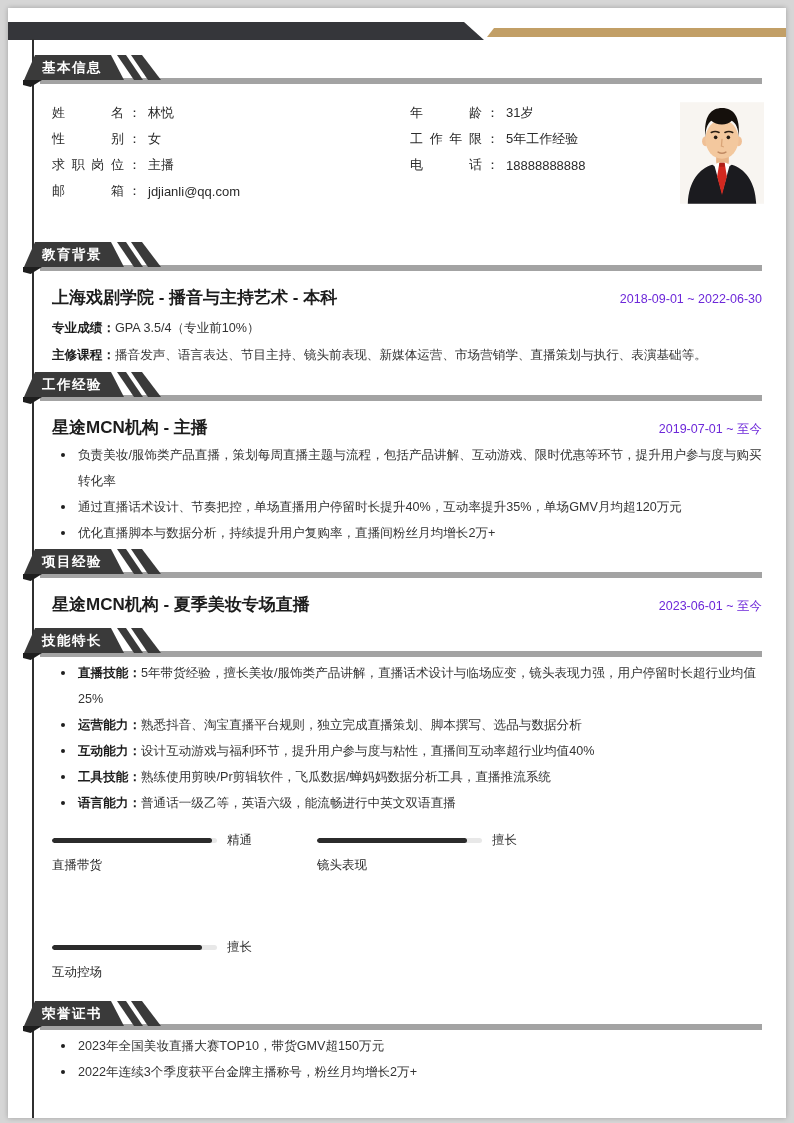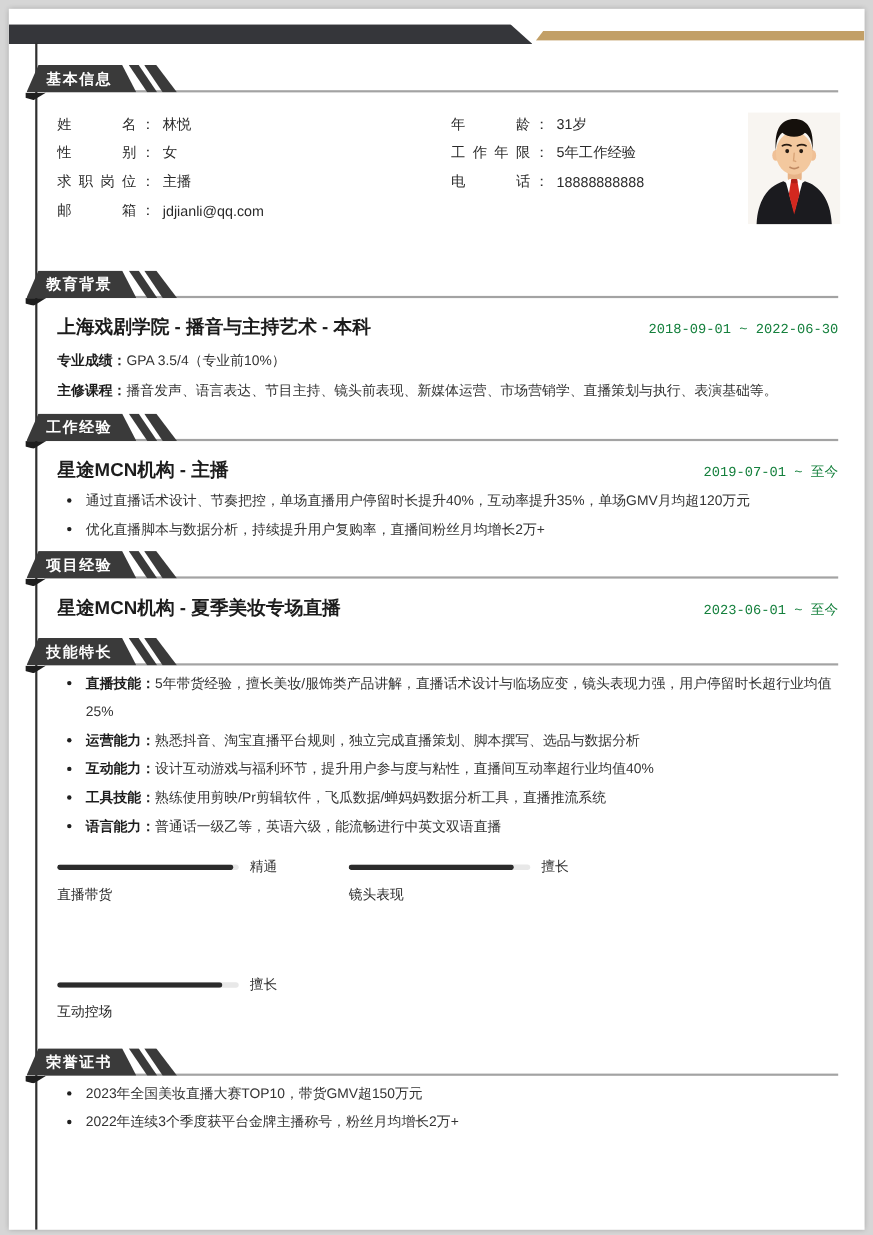--- a/index.html
+++ b/index.html
@@ -28,21 +28,21 @@
     clip-path:polygon(7px 0, 100% 0, 100% 100%, 0 100%);
   }
   .vline {
     position:absolute; left:24px; top:31px; bottom:0; width:2px;
     background:#2f2f2f;
   }
   
   .sec-header {
     position:relative; height:23px;
     margin:0 24px 0 32px;
-    border-bottom:2px solid #a3a3a3;
+    border-bottom:6px solid #a3a3a3;
   }
   .banner {
     position:absolute; left:-16px; bottom:-2px; height:25px;
     display:flex; align-items:stretch; z-index:2;
   }
   .banner-main {
     background:#3a3a3a; color:#fff;
     clip-path:polygon(11px 0, calc(100% - 13px) 0, 100% 100%, 0 100%);
     padding:0 22px 0 18px;
     display:flex; align-items:center;
@@ -55,21 +55,21 @@
     position:absolute; left:-1px; top:100%; width:19px; height:7px;
     background:#1e1e1e;
     clip-path:polygon(0 0, 100% 0, 40% 100%, 0 70%);
   }
   
   .title-row {
     display:flex; justify-content:space-between; align-items:baseline;
     margin:15px 24px 2px 44px;
   }
   .line-title { font-weight:bold; font-size:17px; color:#1c1c1c; }
-  .line-date  { font-size:12.5px; color:#15803d; white-space:nowrap;font-family:Liberation Mono, monospace; }
+  .line-date  { font-size:12.5px; color:#6d28d9; white-space:nowrap; }
   ul.blist { list-style:none; margin:3px 24px 0 44px; }
   ul.blist li {
     position:relative; padding-left:26px;
     font-size:12.6px; line-height:26px; color:#333;
   }
   ul.blist li::before {
     content:""; position:absolute; left:9px; top:11px;
     width:4px; height:4px; border-radius:50%; background:#1f1f1f;
   }
   ul.plainlist { list-style:none; margin:6px 24px 0 44px; }
@@ -234,20 +234,21 @@
         <div class="stripe stripe-2"></div>
         <div class="fold"></div>
       </div>
     </div>
     <div class="title-row">
       <span class="line-title">星途MCN机构 - 主播</span>
       <span class="line-date">2019-07-01 ~ 至今</span>
     </div>
     <ul class="blist">
 
+        <li>负责美妆/服饰类产品直播，策划每周直播主题与流程，包括产品讲解、互动游戏、限时优惠等环节，提升用户参与度与购买转化率</li>
 
         <li>通过直播话术设计、节奏把控，单场直播用户停留时长提升40%，互动率提升35%，单场GMV月均超120万元</li>
 
 
         <li>优化直播脚本与数据分析，持续提升用户复购率，直播间粉丝月均增长2万+</li>
 
     </ul>
   </section>
 
   <section class="sec sec-project">

